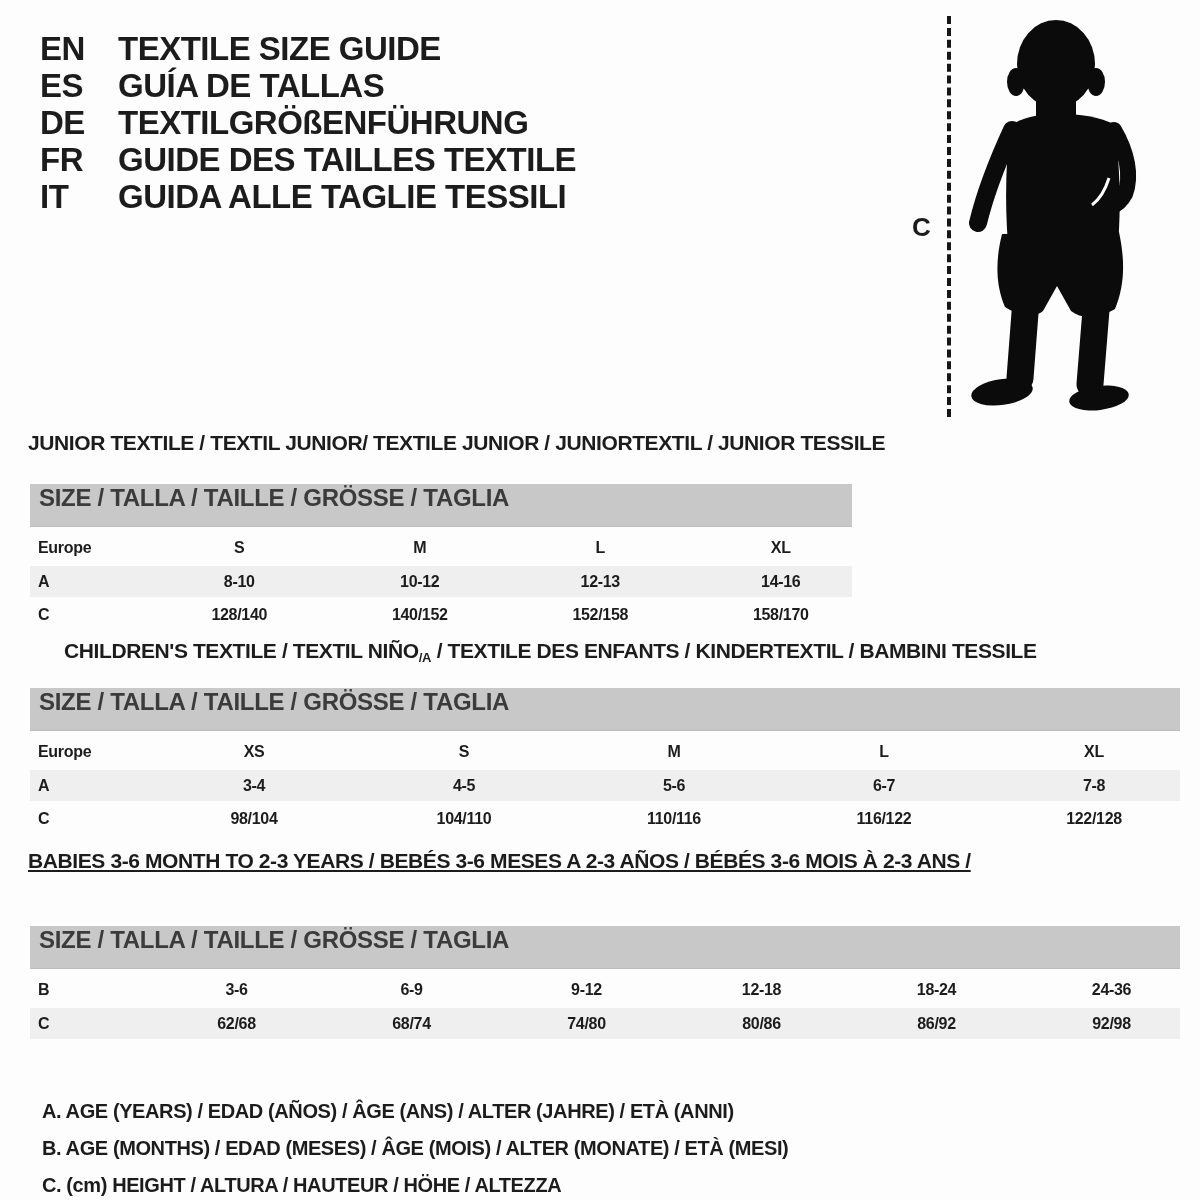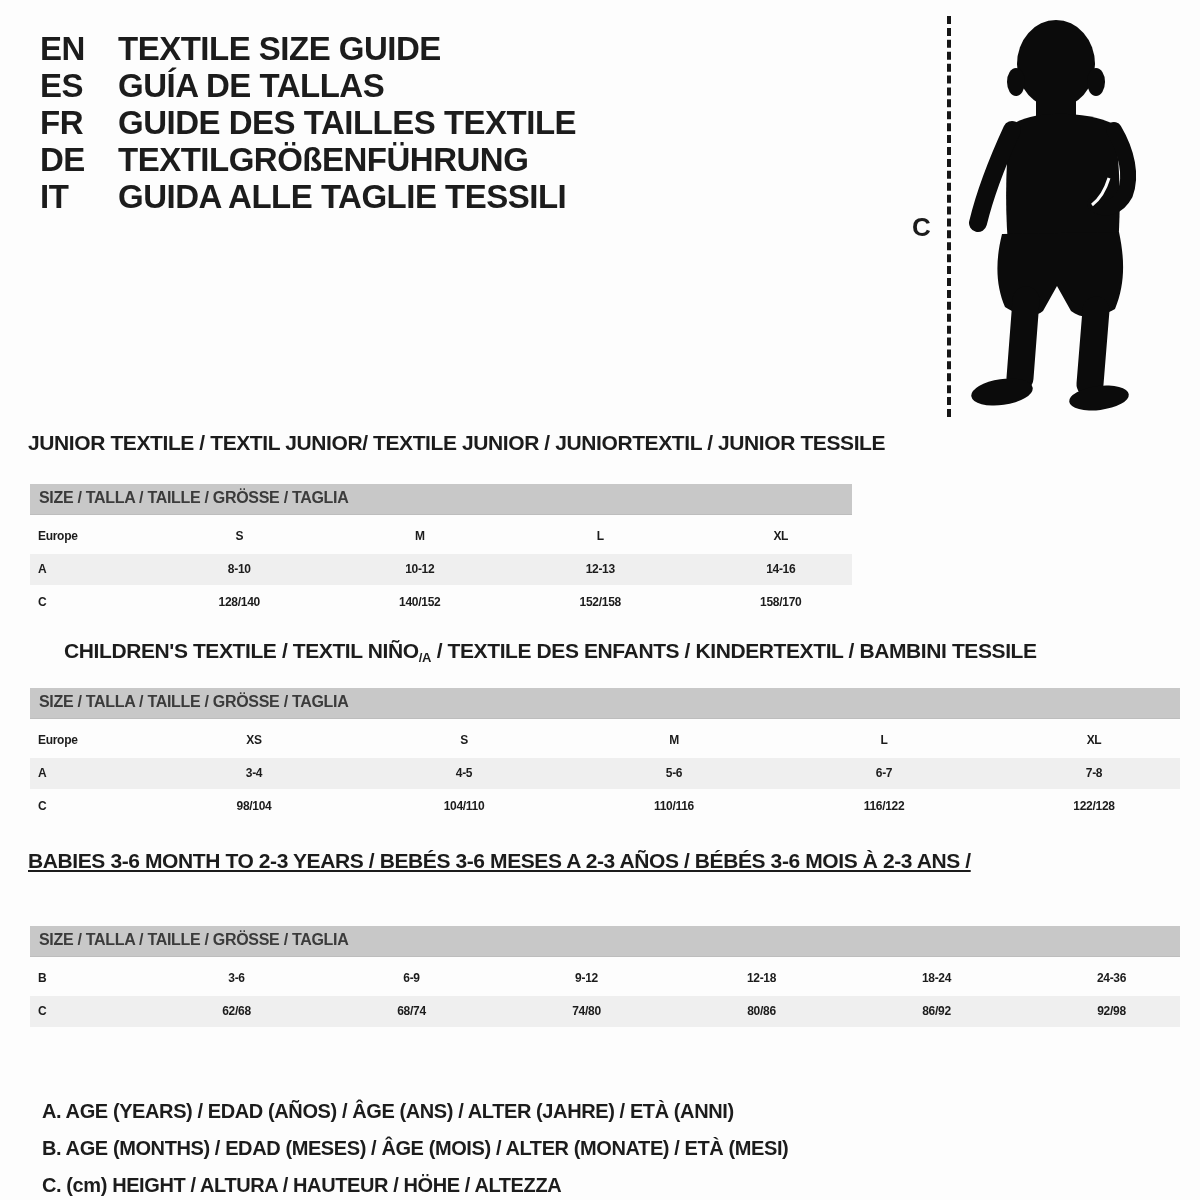--- a/index.html
+++ b/index.html
@@ -20,24 +20,24 @@
   .measure-label{position:absolute;left:912px;top:212px;font-size:26px;font-weight:bold;}
   .baby-svg{position:absolute;left:968px;top:18px;width:172px;height:398px;}
 
   
   .tbl-title{position:absolute;left:28px;font-size:21px;font-weight:bold;letter-spacing:-0.4px;white-space:nowrap;}
   .tbl-title .sub{font-size:13px;vertical-align:-4px;letter-spacing:-0.2px;}
   .tbl-title.two-line{line-height:36px;text-decoration:underline;}
 
   
   .tbl{position:absolute;left:30px;}
-  .tbl-head{height:31px;line-height:27px;background:var(--bar);color:var(--bar_ink);
-            font-size:16px;font-weight:bold;letter-spacing:-0.3px;padding-left:9px;
+  .tbl-head{height:43px;line-height:27px;background:var(--bar);color:var(--bar_ink);
+            font-size:24px;font-weight:bold;letter-spacing:-0.3px;padding-left:9px;
             border-bottom:1px solid #bdbdbd;}
-  .tbl-row{display:flex;height:31px;line-height:31px;margin-bottom:2px;font-size:12px;font-weight:bold;letter-spacing:-0.3px;gap:38px;}
+  .tbl-row{display:flex;height:31px;line-height:31px;margin-bottom:2px;font-size:16px;font-weight:bold;letter-spacing:-0.3px;gap:38px;}
   .tbl-row.first{margin-top:5px;height:32px;line-height:32px;}
   .tbl-row .lbl{width:100px;padding-left:8px;text-align:left;}
   .tbl-row .cell{flex:1;text-align:center;}
   .tbl-row.shaded{background:var(--stripe);}
 
   
   .legend{position:absolute;left:42px;top:1064px;margin-top:29px;}
   .legend-line{height:37px;line-height:37px;font-size:20px;font-weight:bold;letter-spacing:-0.4px;white-space:nowrap;}
 </style>
 </head>
@@ -48,26 +48,26 @@
   <div class="lang-list">
     <div class="lang-row">
       <span class="lang-code">EN</span>
       <span class="lang-label">TEXTILE SIZE GUIDE</span>
     </div>
     <div class="lang-row">
       <span class="lang-code">ES</span>
       <span class="lang-label">GUÍA DE TALLAS</span>
     </div>
     <div class="lang-row">
+      <span class="lang-code">DE</span>
+      <span class="lang-label">TEXTILGRÖßENFÜHRUNG</span>
+    </div>
+    <div class="lang-row">
       <span class="lang-code">FR</span>
       <span class="lang-label">GUIDE DES TAILLES TEXTILE</span>
-    </div>
-    <div class="lang-row">
-      <span class="lang-code">DE</span>
-      <span class="lang-label">TEXTILGRÖßENFÜHRUNG</span>
     </div>
     <div class="lang-row">
       <span class="lang-code">IT</span>
       <span class="lang-label">GUIDA ALLE TAGLIE TESSILI</span>
     </div>
   </div>
 
   <div class="measure-line"></div>
   <div class="measure-label">C</div>
   <svg class="baby-svg" viewBox="0 0 172 398" aria-hidden="true">

